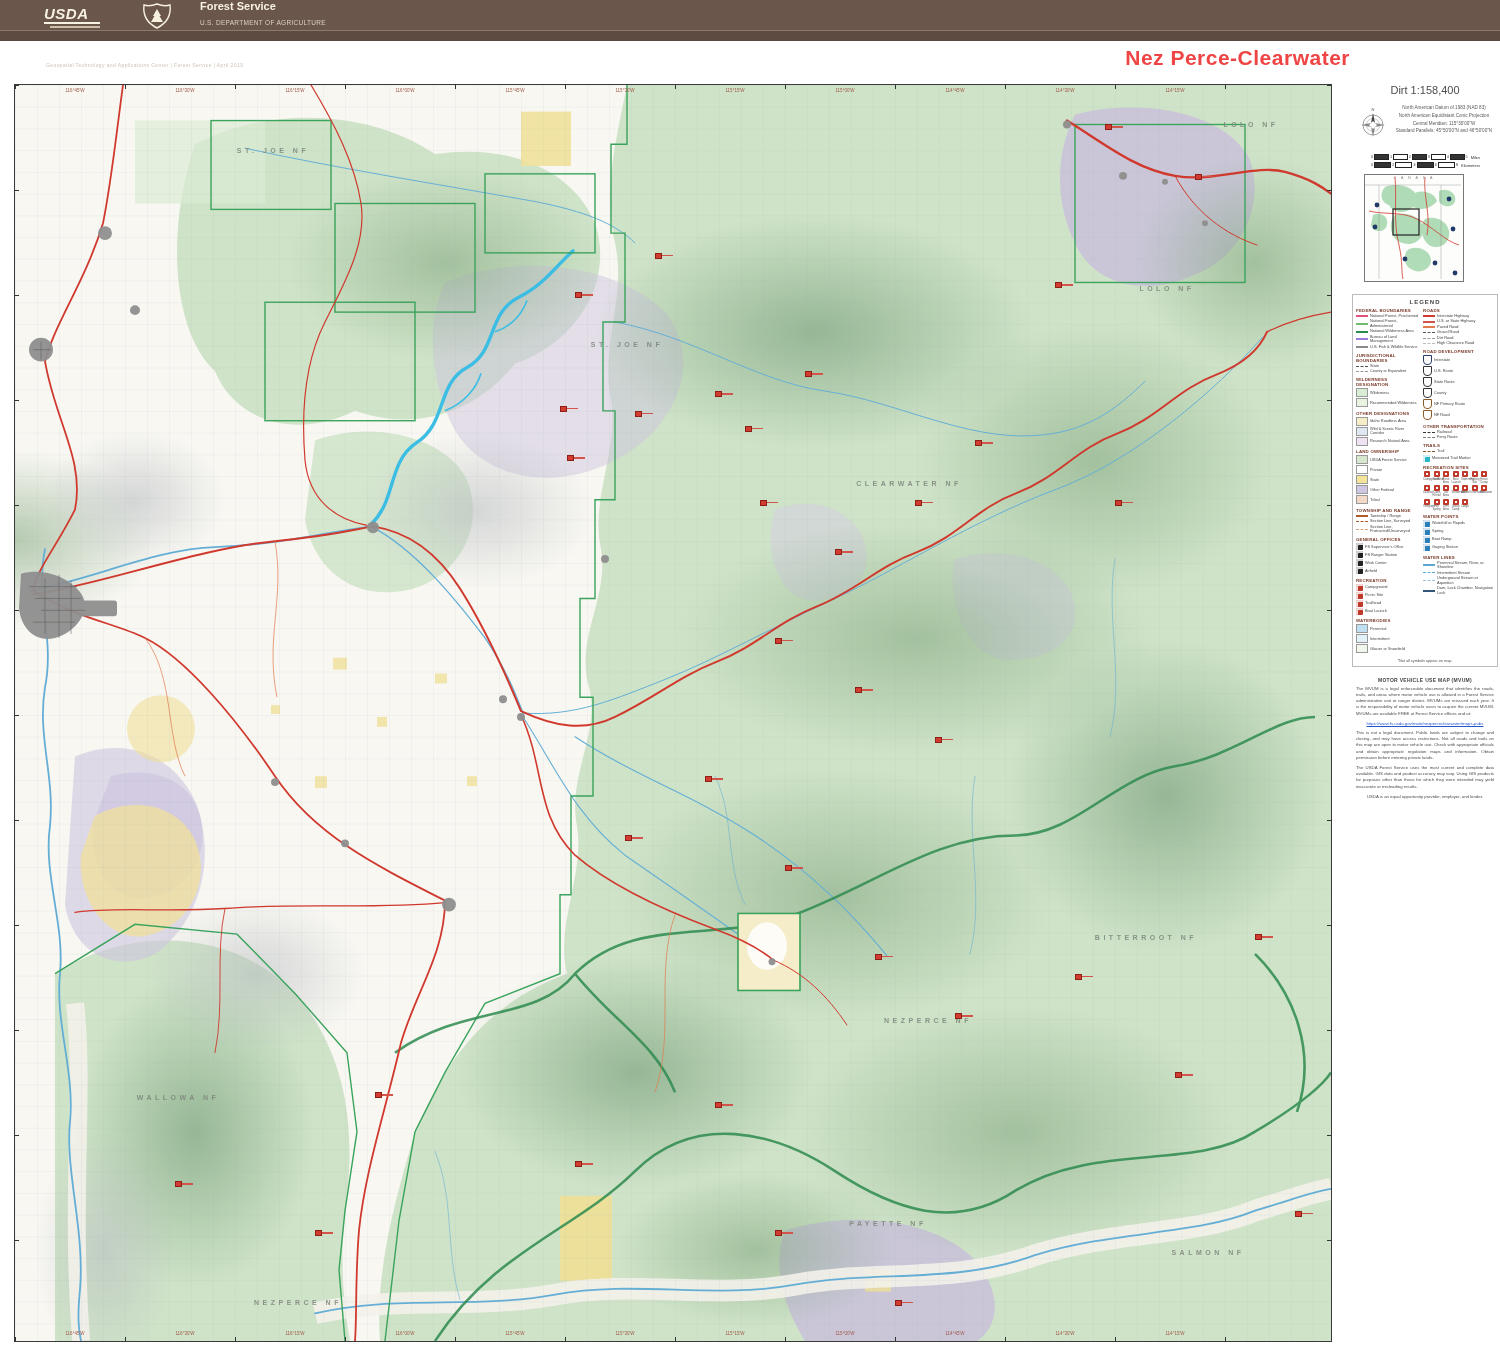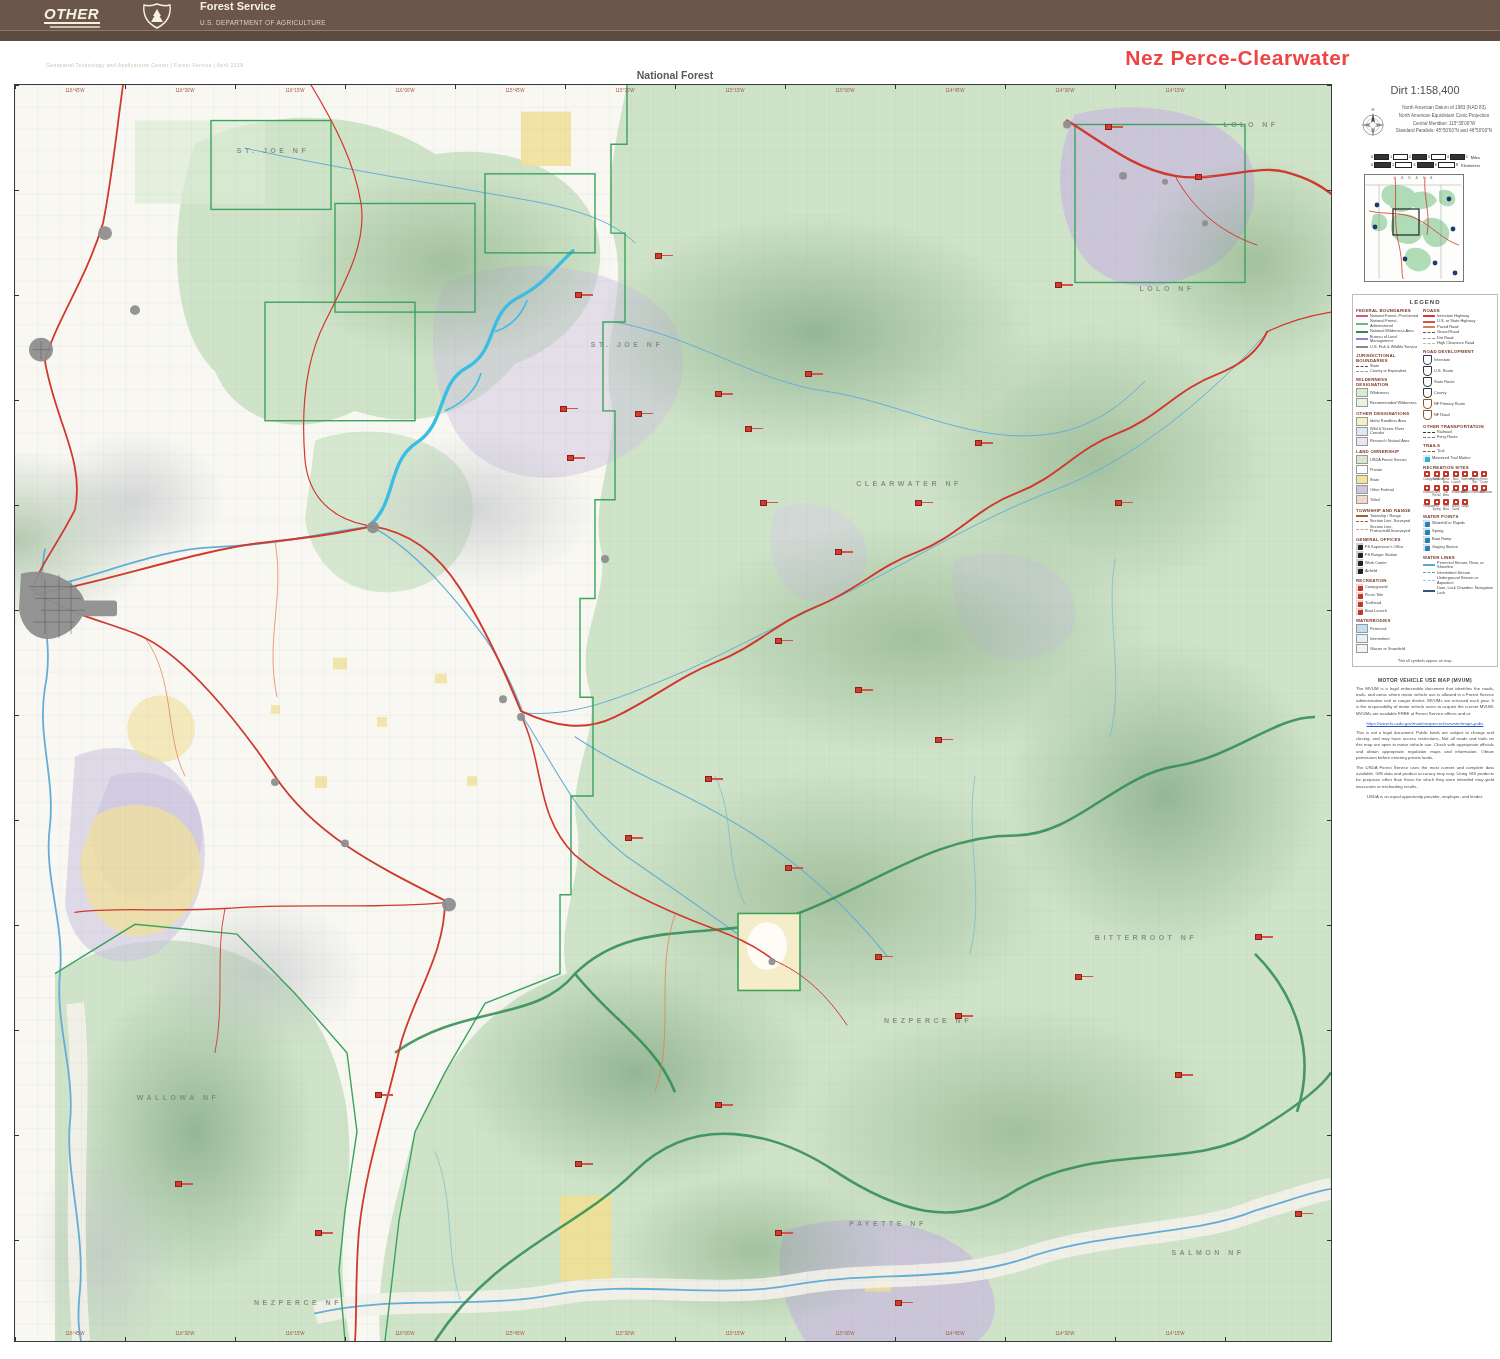--- a/index.html
+++ b/index.html
@@ -80,34 +80,33 @@
   #mvum-link{font-size:4.3px;color:#2255cc;text-align:center;word-break:break-all;margin-bottom:4px;
              text-decoration:underline;display:block;}
   #mvum-close{font-size:4.3px;color:#4a4a4a;text-align:center;}
 </style>
 </head>
 <body>
 
 <div id="page">
 
   <div id="hdr">
-    <div id="usda-logo">OTHER</div>
+    <div id="usda-logo">USDA</div>
     <svg id="fs-shield" width="34" height="26" viewBox="0 0 34 26">
       <path d="M17 1 C22 3 27 3 30 2 C31 10 29 19 17 25 C5 19 3 10 4 2 C7 3 12 3 17 1 Z" fill="none" stroke="#f7f1df" stroke-width="1.4"></path>
       <path d="M17 6 L21 13 H19.5 L23 19 H11 L14.5 13 H13 Z" fill="#f7f1df"></path>
     </svg>
     <div id="fs-name">Forest Service</div>
     <div id="fs-dept">U.S. DEPARTMENT OF AGRICULTURE</div>
   </div>
   <div id="hdr-strip">
     <div id="hdr-credit">Geospatial Technology and Applications Center  |  Forest Service  |  April 2019</div>
   </div>
 
   <div id="title-main">Nez Perce-Clearwater</div>
-  <div id="title-sub">National Forest</div>
 
   <div id="map-panel">
     <svg id="map-svg" width="1316" height="1256" viewBox="0 0 1316 1272" preserveAspectRatio="none">
       <defs>
         <pattern id="twp" width="22" height="22" patternUnits="userSpaceOnUse">
           <path d="M0 0H22M0 0V22" stroke="#93a0ae" stroke-width="0.4" opacity="0.45"></path>
         </pattern>
         <radialGradient id="hsg">
             <stop offset="0" stop-color="#7fa57c" stop-opacity=".55"></stop>
             <stop offset="1" stop-color="#7fa57c" stop-opacity="0"></stop>

